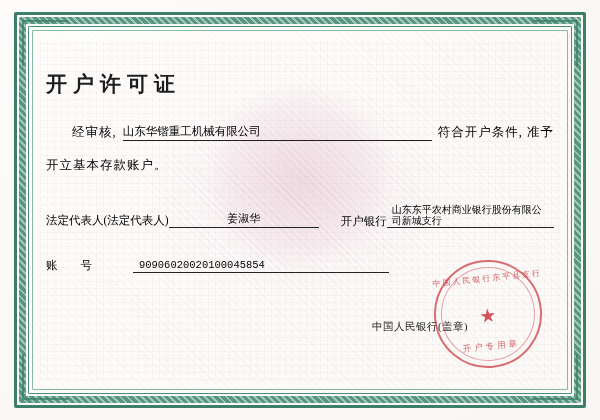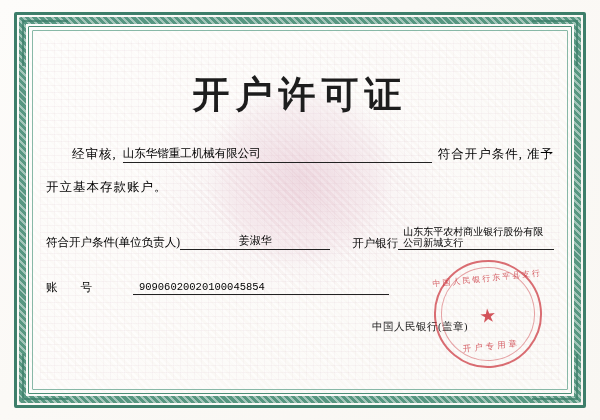--- a/index.html
+++ b/index.html
@@ -97,23 +97,22 @@
     pointer-events: none;
   }
 
   
   .content {
     position: absolute;
     left: 46px; right: 46px; top: 44px; bottom: 44px;
   }
 
   .title {
-    text-align: center;
     font-family: "Liberation Serif", serif;
-    font-size: 37px;
+    font-size: 21px;
     font-weight: bold;
     letter-spacing: 6px;
     color: #1d1d1d;
     margin-top: 26px;
     white-space: nowrap;
   }
 
   .row {
     display: flex;
     align-items: flex-end;
@@ -302,21 +301,21 @@
     <div class="body1">
       <span class="indent"></span>
       <span class="lbl">经审核,</span>
       <span class="company">山东华锴重工机械有限公司</span>
       <span class="lbl">符合开户条件, 准予</span>
     </div>
 
     <div class="body2">开立基本存款账户。</div>
 
     <div class="row-rep">
-      <span class="rep-lbl">符合开户条件(单位负责人)</span>
+      <span class="rep-lbl">法定代表人(法定代表人)</span>
       <span class="rep-val">姜淑华</span>
       <span class="gap"></span>
       <span class="bank-lbl">开户银行</span>
       <span class="bank-val">山东东平农村商业银行股份有限公司新城支行</span>
     </div>
 
     <div class="row-acct">
       <span class="acct-lbl">账 号</span>
       <span class="acct-val">90906020020100045854</span>
     </div>

